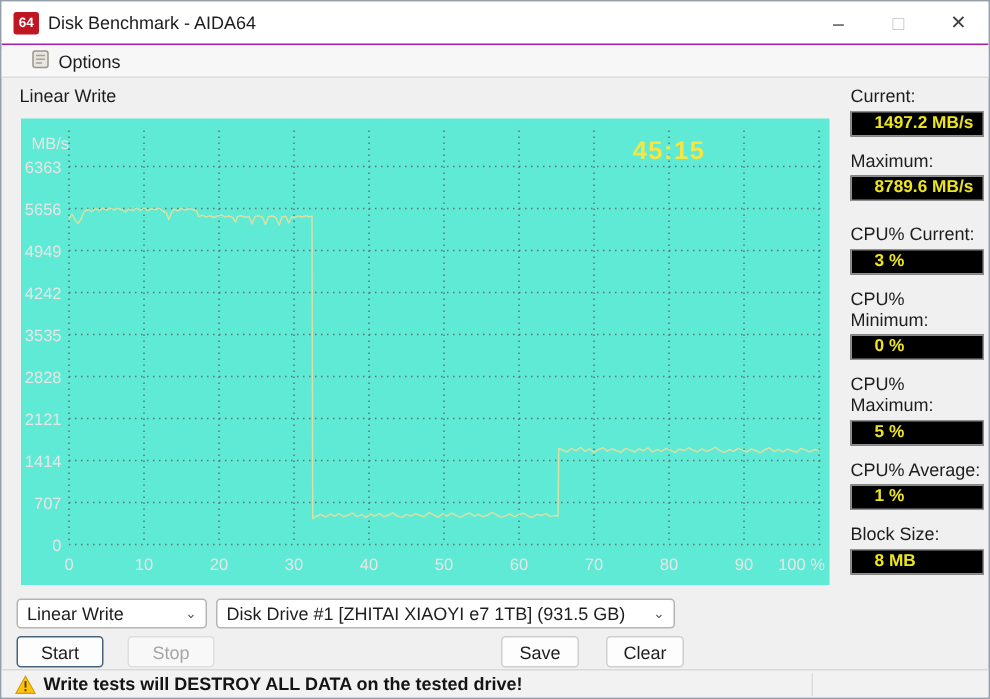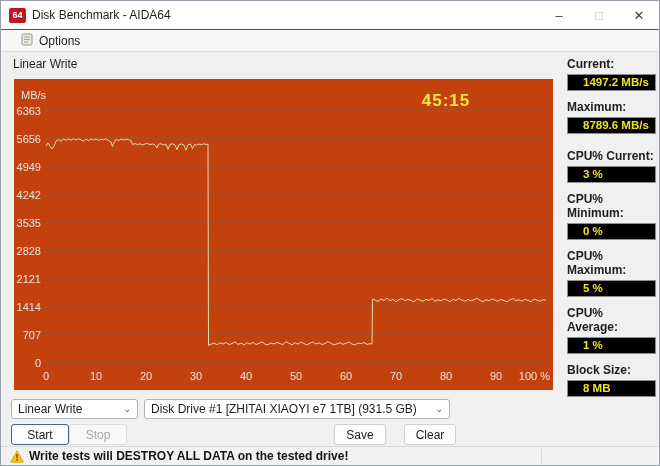--- a/index.html
+++ b/index.html
@@ -14,38 +14,38 @@
   .win-btn.disabled{color:#c0c0c0;}
 
   
   .menubar{position:absolute;left:0;top:29px;width:100%;height:21px;background:#f7f7f7;border-bottom:1px solid #dcdcdc;display:flex;align-items:center;padding-left:12px;}
   .menu-item{display:flex;align-items:center;gap:5px;padding:0 8px;height:100%;font-size:12px;color:#1d1d1d;}
 
   
   .tab-label{position:absolute;left:12px;top:56px;font-size:12px;color:#1d1d1d;}
 
   
-  .chart-panel{position:absolute;left:13px;top:78px;width:539px;height:311px;background:#c2410c;}
+  .chart-panel{position:absolute;left:13px;top:78px;width:539px;height:311px;background:#5eead4;}
   .chart-panel svg{display:block;}
 
   
   .sidebar{position:absolute;left:566px;top:56px;width:89px;}
   .stat{margin-bottom:9px;}
   .stat.gap{margin-top:15px;}
-  .stat-label{font-size:12px;color:#1d1d1d;margin-bottom:3px;font-weight:bold;}
+  .stat-label{font-size:12px;color:#1d1d1d;margin-bottom:3px;}
   .stat-value{background:#000;color:#ece41f;font-size:11.5px;font-weight:bold;height:15px;line-height:15px;padding-left:15px;border:1px solid #8f8f8f;}
 
   
   .select{position:absolute;top:398px;height:20px;background:#fff;border:1px solid #b4b4b4;border-radius:3px;font-size:12px;color:#1d1d1d;display:flex;align-items:center;padding:0 6px;box-sizing:border-box;}
   .select .chev{margin-left:auto;color:#5a5a5a;font-size:9px;}
   .select.test-mode{left:10px;width:127px;}
   .select.drive{left:143px;width:306px;}
   .btn{position:absolute;top:423px;height:21px;background:#fdfdfd;border:1px solid #cfcfcf;border-radius:3px;font-size:12px;color:#1d1d1d;display:flex;align-items:center;justify-content:center;box-sizing:border-box;}
   .btn.start{left:10px;width:58px;border:1px solid #49637c;}
-  .btn.stop{left:68px;width:58px;color:#a6a6a6;border-color:#dedede;background:#f8f8f8;}
+  .btn.stop{left:84px;width:58px;color:#a6a6a6;border-color:#dedede;background:#f8f8f8;}
   .btn.save{left:333px;width:52px;}
   .btn.clear{left:403px;width:52px;}
 
   
   .statusbar{position:absolute;left:0;bottom:0;width:100%;height:18px;background:#f2f2f2;border-top:1px solid #d9d9d9;display:flex;align-items:center;}
   .statusbar .warn-text{font-size:12px;font-weight:bold;color:#141414;margin-left:5px;}
   .status-sep{position:absolute;left:540px;top:2px;bottom:1px;width:1px;background:#dcdcdc;}
   .warn-icon{margin-left:9px;display:flex;}
 </style>
 </head>

